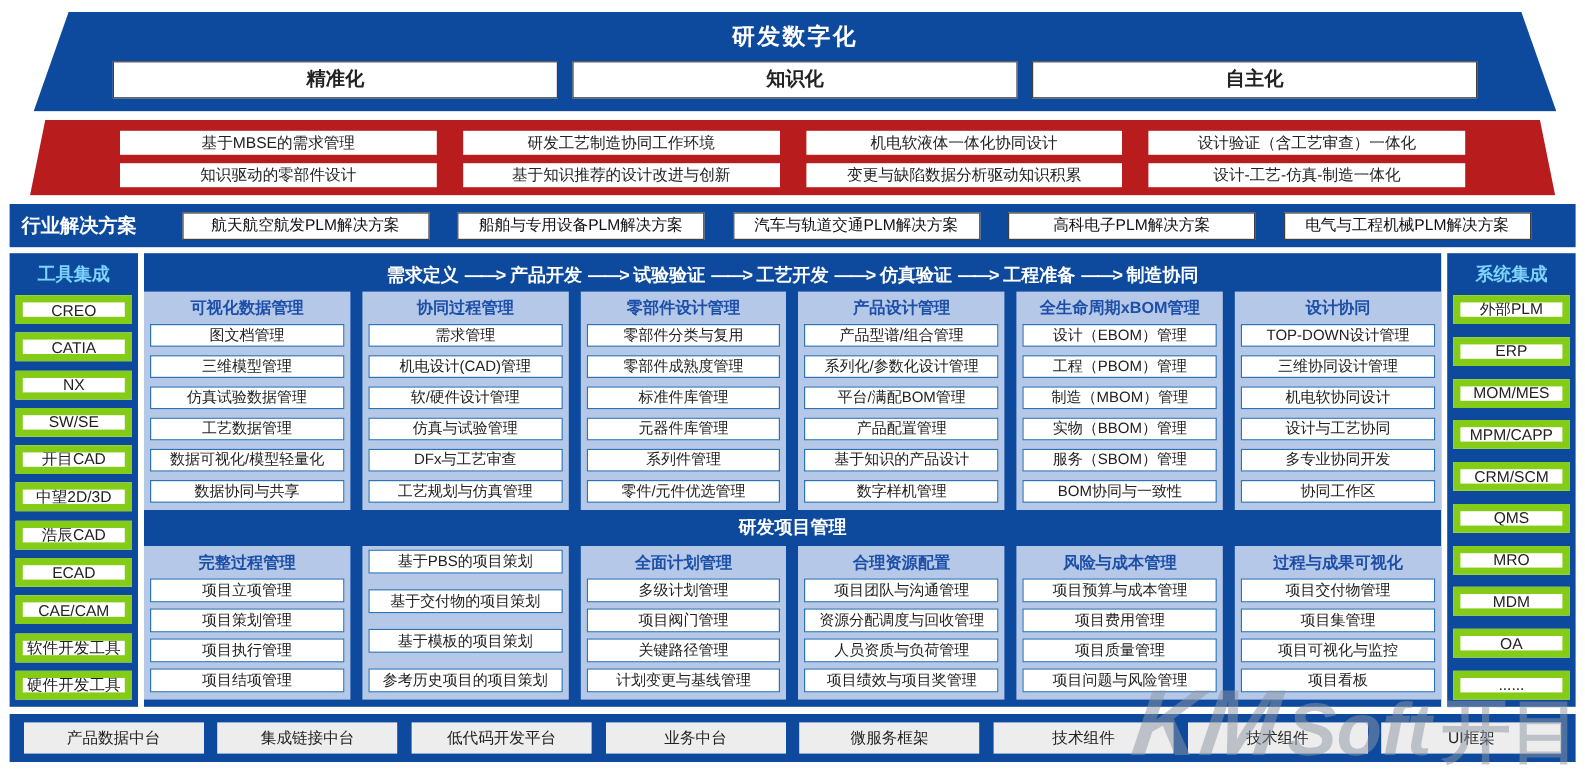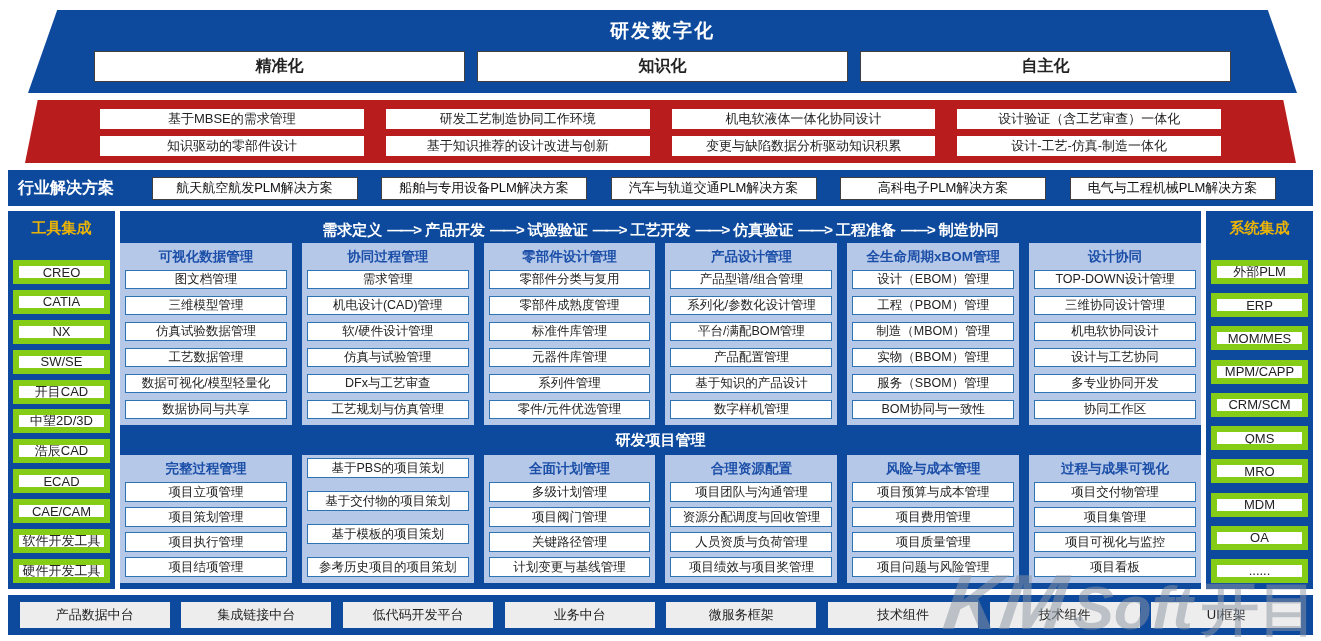--- a/index.html
+++ b/index.html
@@ -28,21 +28,21 @@
               background: #0d4a9e; display: flex; align-items: center; }
   .industry-label { color: #fff; font-weight: bold; font-size: 16px; margin-left: 10px; white-space: nowrap; }
   .industry-list { flex: 1; display: flex; justify-content: space-evenly; margin: 0 14px; }
   .industry-box { background: #fff; border: 1px solid #3f3f3f; width: 206px; height: 23px;
                   display: flex; align-items: center; justify-content: center;
                   font-size: 13px; color: #111; white-space: nowrap; }
 
   
   .main { position: absolute; left: 8px; top: 211px; width: 1305px; height: 378px; display: flex; gap: 5px; }
   .side { width: 107px; background: #0d4a9e; padding: 6px 5px; display: flex; flex-direction: column; }
-  .side-title { color: #eab308; font-weight: bold; font-size: 15px; text-align: center; margin: 2px 0 22px; }
+  .side-title { color: #7dd3fc; font-weight: bold; font-size: 15px; text-align: center; margin: 2px 0 8px; }
   .side-list { flex: 1; display: flex; flex-direction: column; justify-content: space-between; }
   .side-box { background: #fff; border: 6px solid #84cc16; height: 24px;
               display: flex; align-items: center; justify-content: center;
               font-size: 13px; color: #222; white-space: nowrap; overflow: hidden; }
 
   .center { flex: 1; background: #0d4a9e; padding: 6px 0; display: flex; flex-direction: column; }
   .workflow { height: 26px; line-height: 26px; text-align: center; color: #fff;
               font-size: 15px; font-weight: bold; white-space: nowrap; }
   .workflow .arrow { margin: 0 5px; letter-spacing: -2px; }
   .workflow .stage-wrap:last-child .arrow { display: none; }

